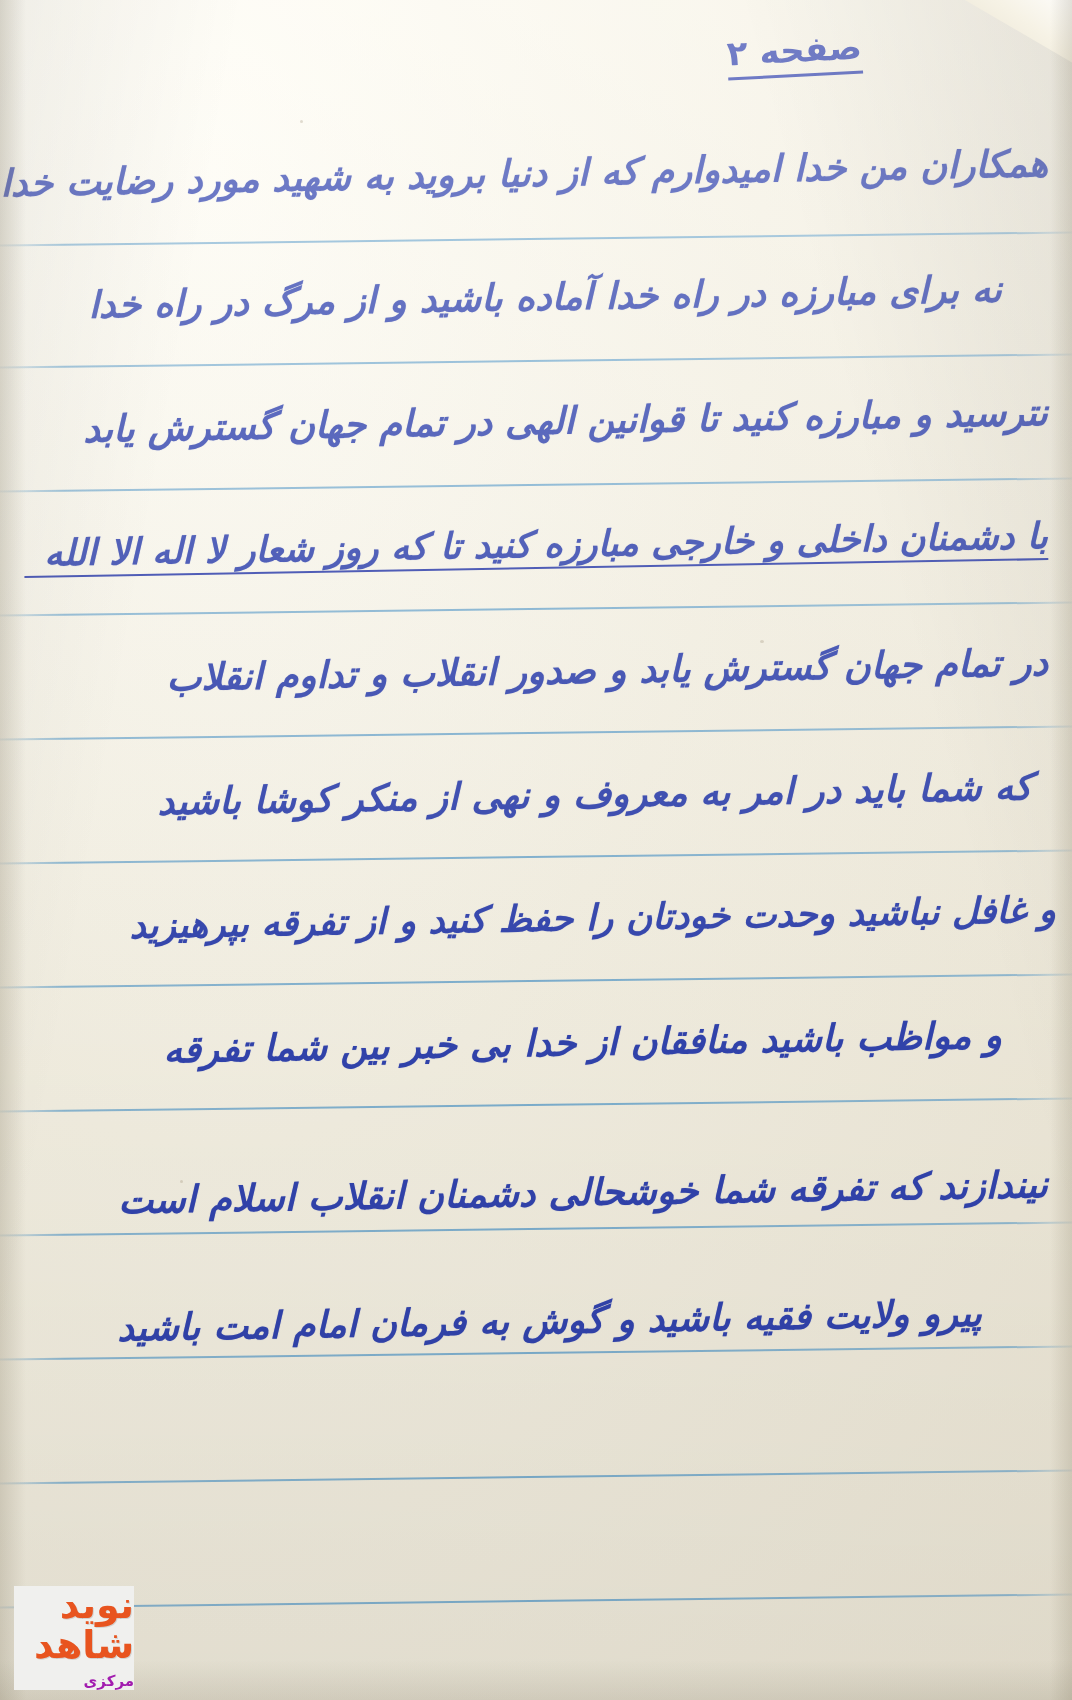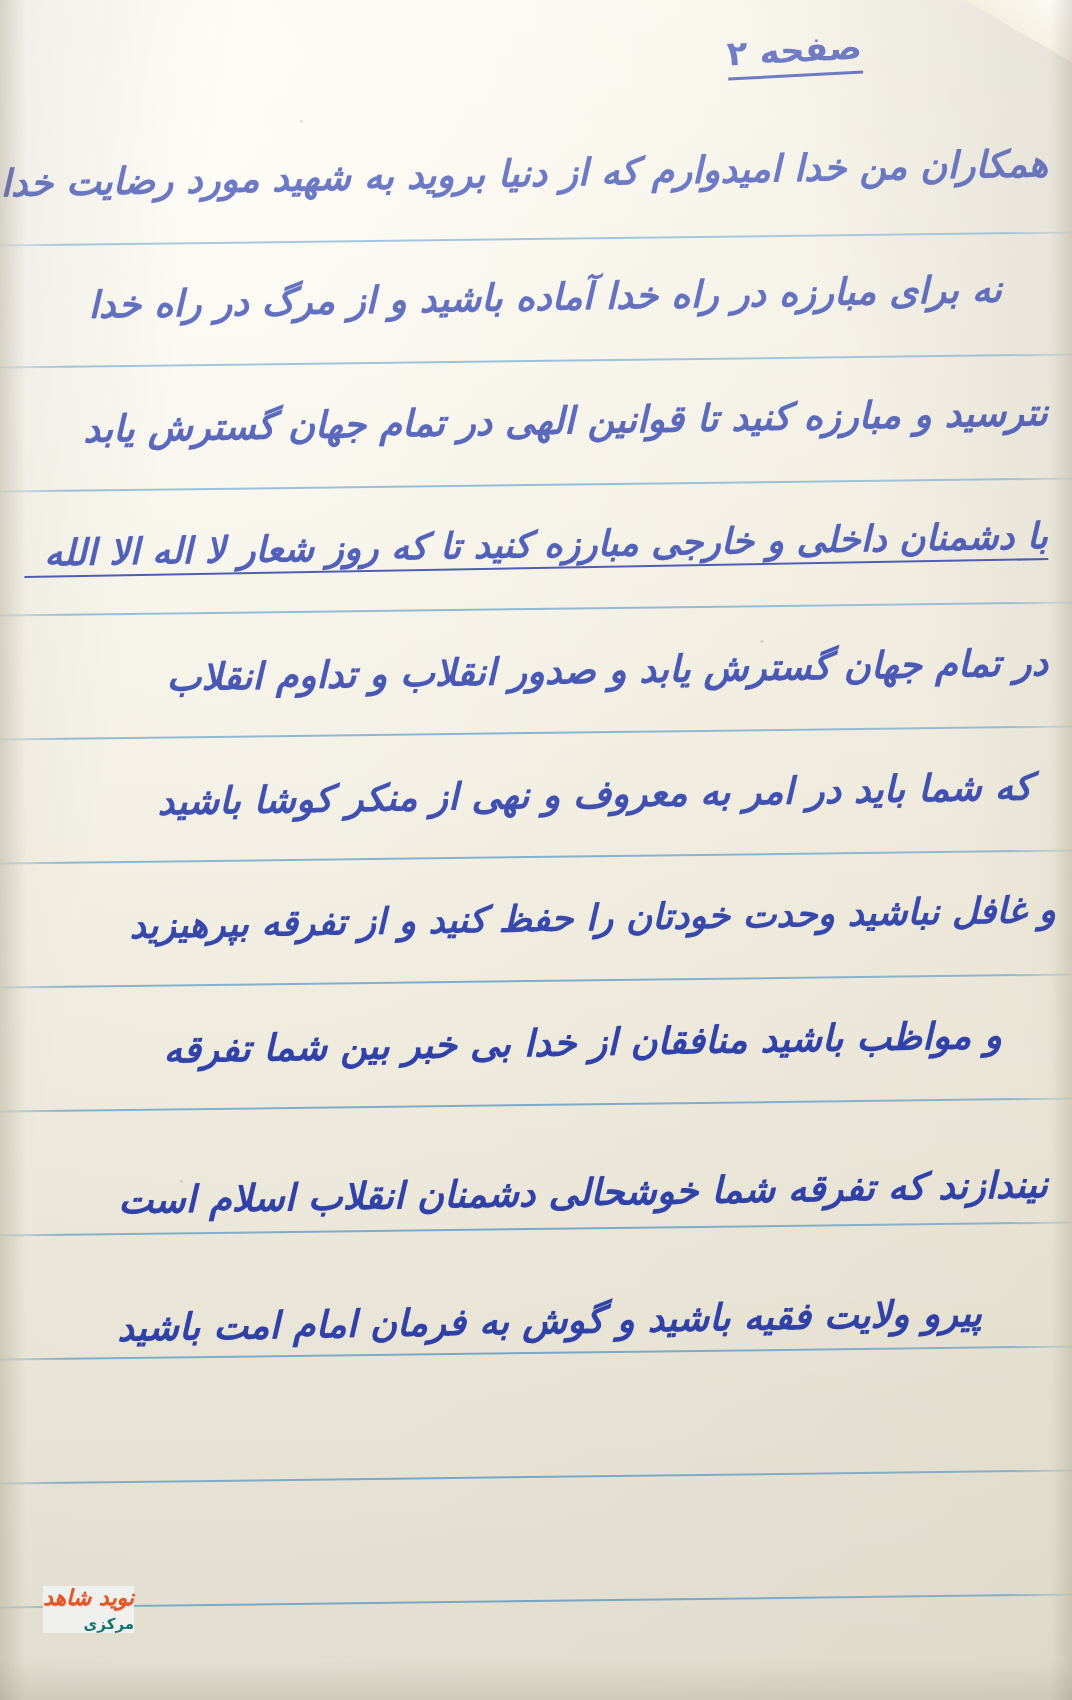--- a/index.html
+++ b/index.html
@@ -121,33 +121,32 @@
   
   .stamp {
     position: absolute;
     left: 14px;
     bottom: 18px;
     width: 120px;
     height: 96px;
   }
   .stamp-main {
     font-family: "DejaVu Sans", sans-serif;
-    font-size: 22px;
+    font-size: 38px;
     font-weight: 700;
     color: #e8541f;
     direction: rtl;
     line-height: 1.05;
     text-shadow: 1px 1px 0 rgba(0,0,0,0.12);
-    font-style: italic;
   }
   .stamp-sub {
     margin-top: 6px;
     font-size: 15px;
     font-weight: 600;
-    color: #0f766e;
+    color: #a21caf;
     direction: rtl;
   }
   .stamp-block {
     display: inline-block;
     background: #f0f0ee;
   }
 
   .speck {
     position: absolute;
     background: rgba(140,125,95,0.25);

